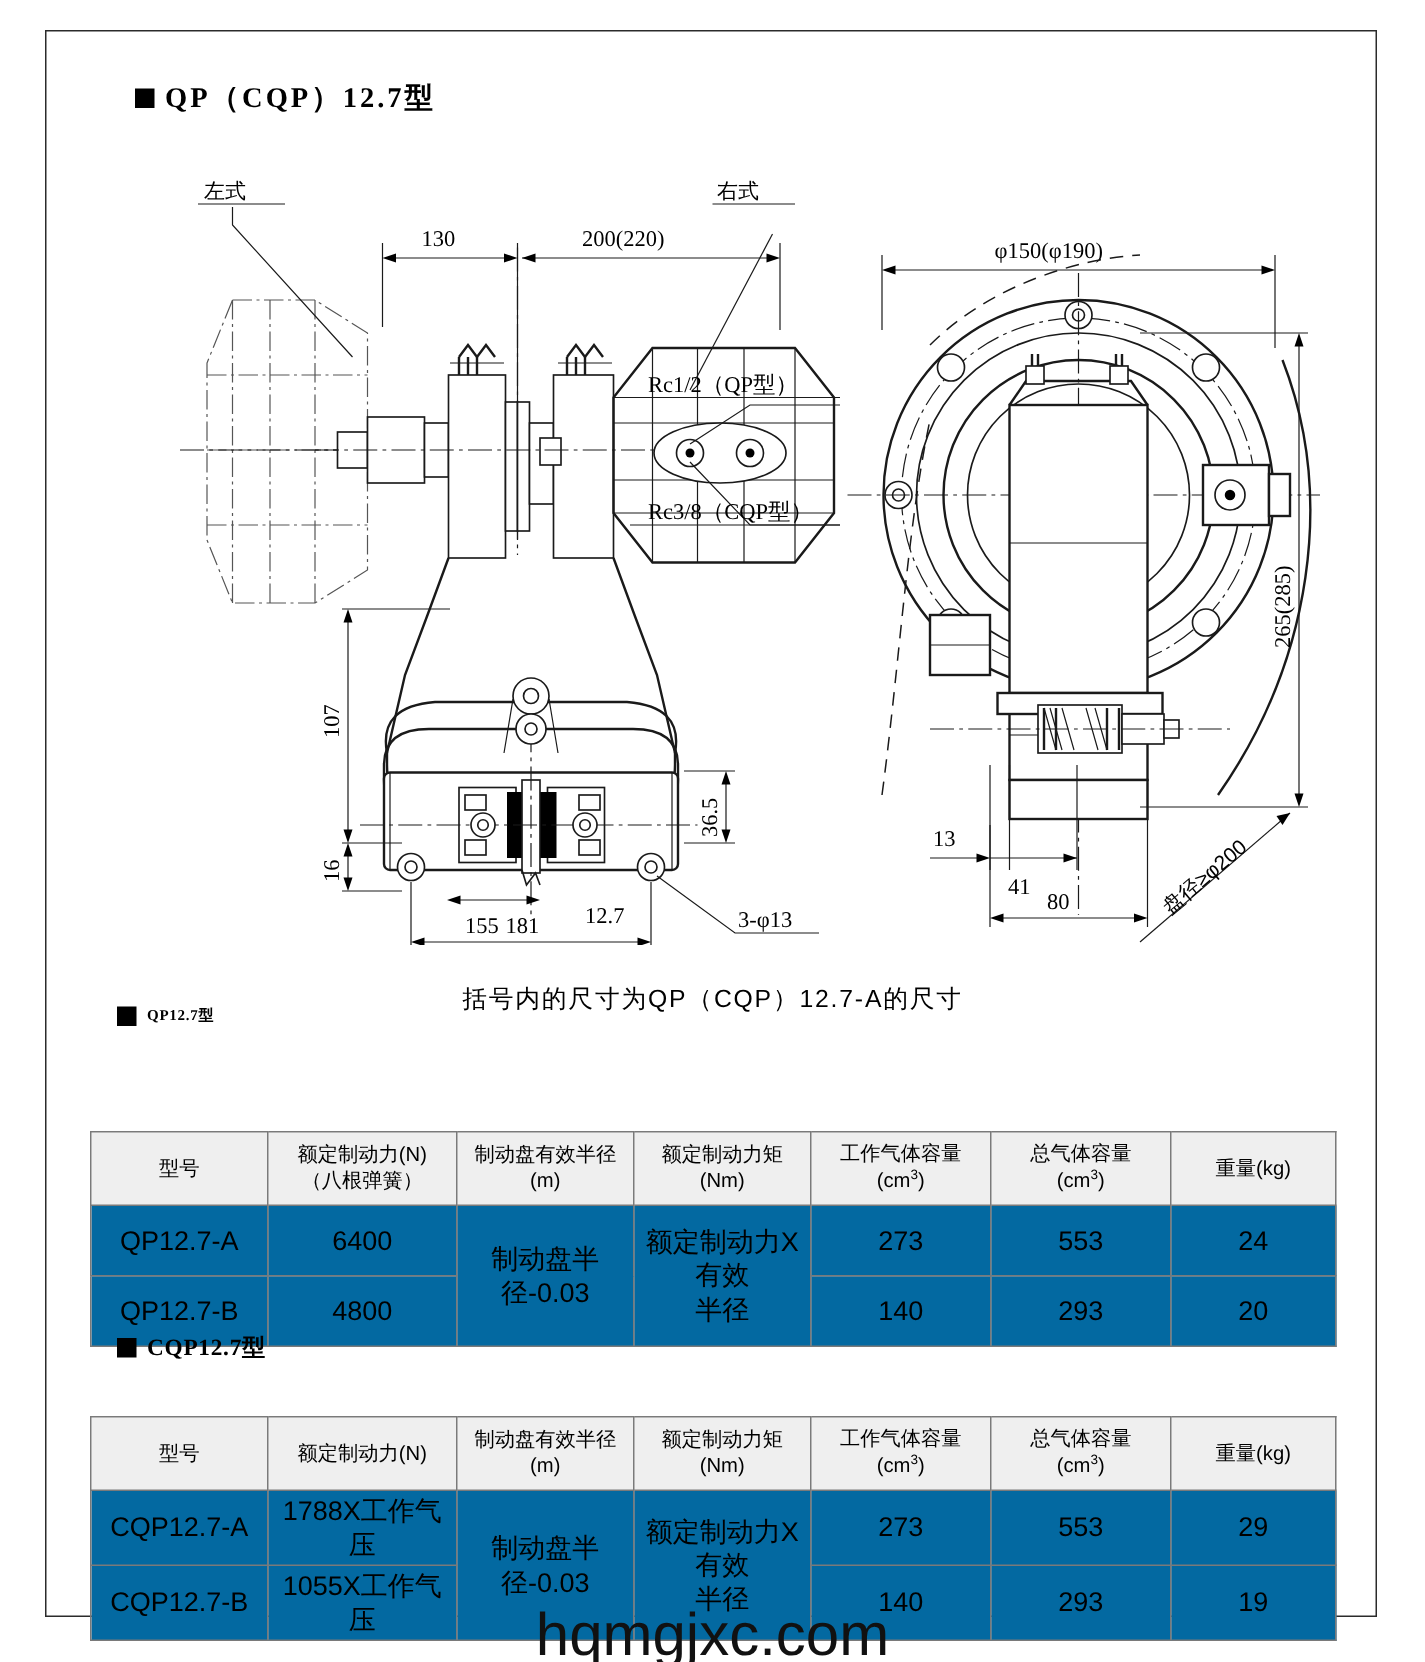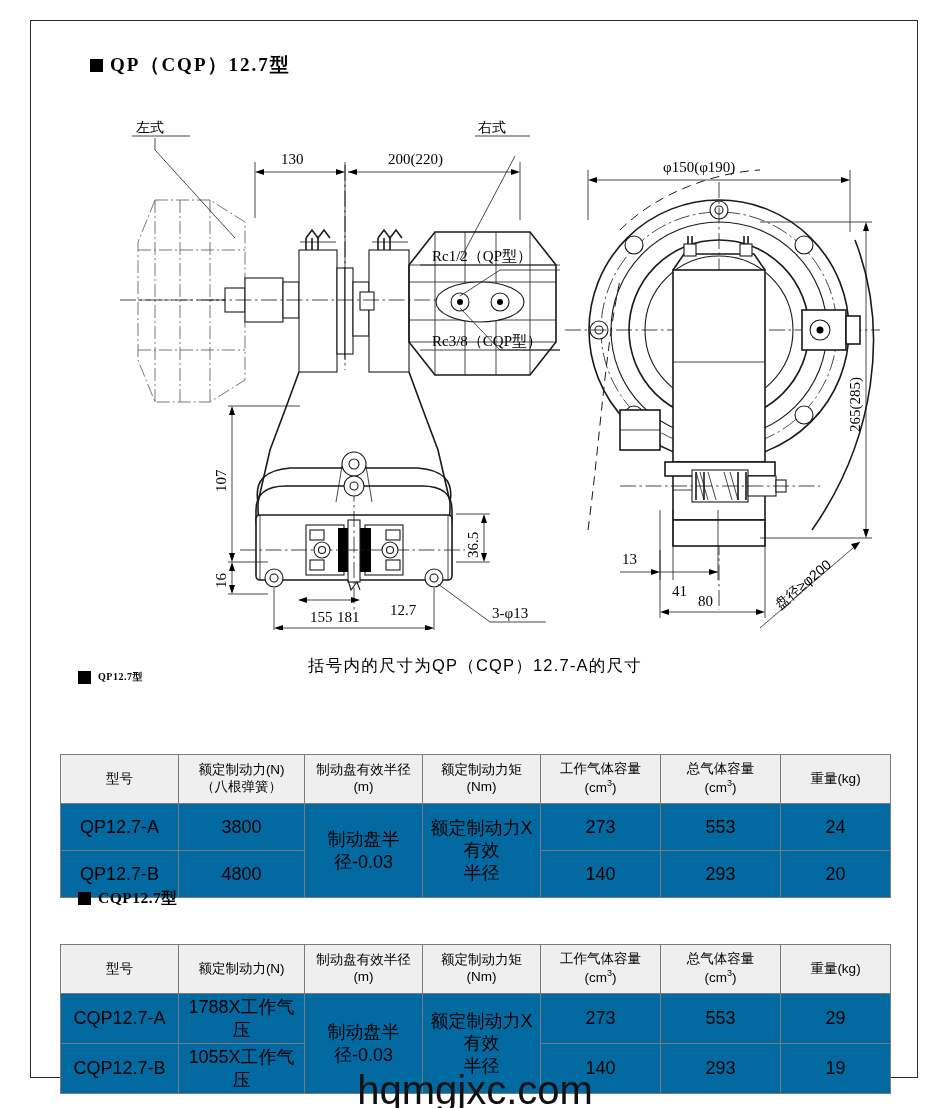--- a/index.html
+++ b/index.html
@@ -401,21 +401,21 @@
       <th class="cell-2line">额定制动力矩
 (Nm)</th>
       <th>工作气体容量<br>(cm<span class="sup">3</span>)</th>
       <th>总气体容量<br>(cm<span class="sup">3</span>)</th>
       <th>重量(kg)</th>
     </tr>
   </thead>
   <tbody>
     <tr>
       <td>QP12.7-A</td>
-      <td>3800</td>
+      <td>6400</td>
       <td rowspan="2">制动盘半径-0.03</td>
       <td rowspan="2" class="cell-2line">额定制动力X有效
 半径</td>
       <td>273</td>
       <td>553</td>
       <td>24</td>
     </tr>
     <tr>
       <td>QP12.7-B</td>
       <td>4800</td>

